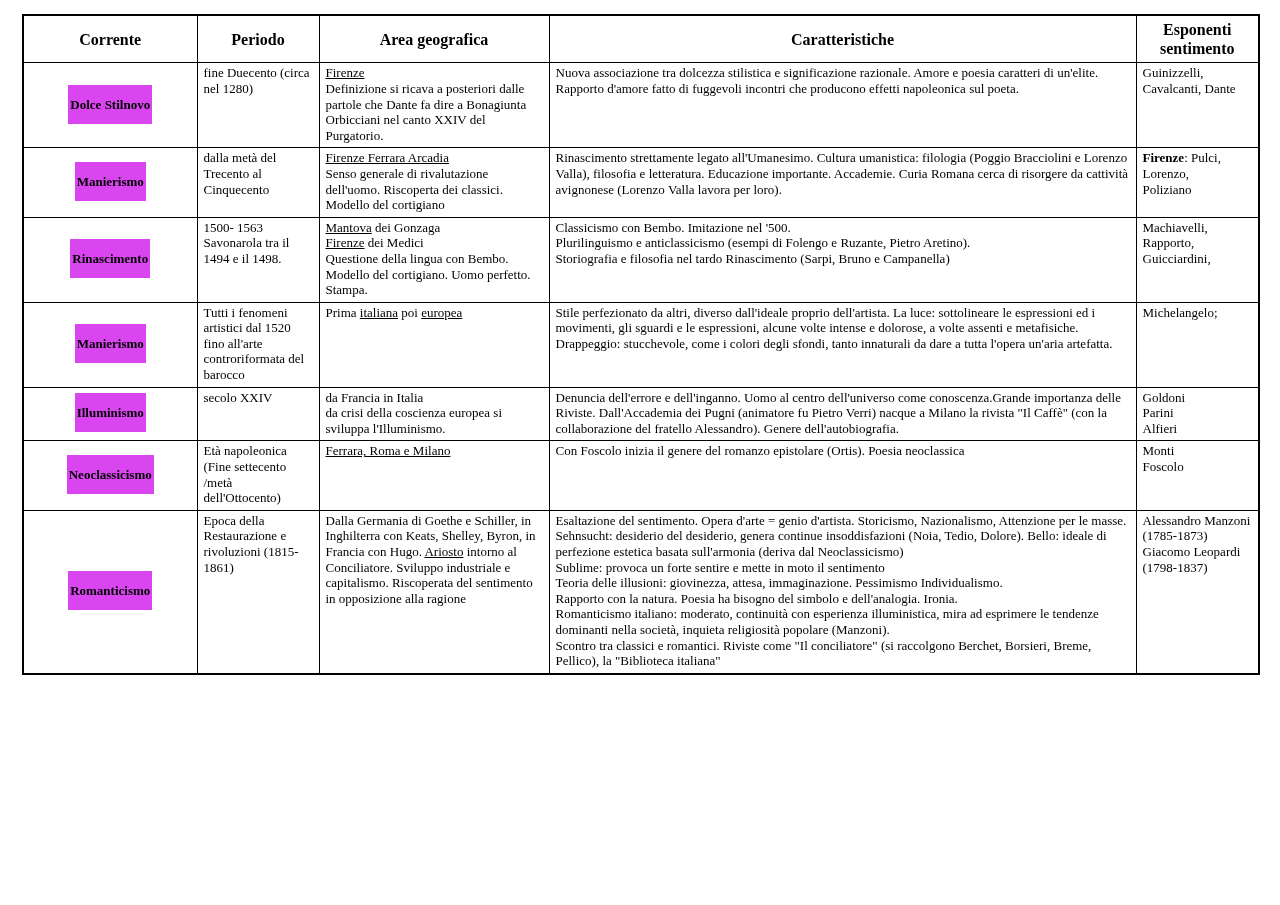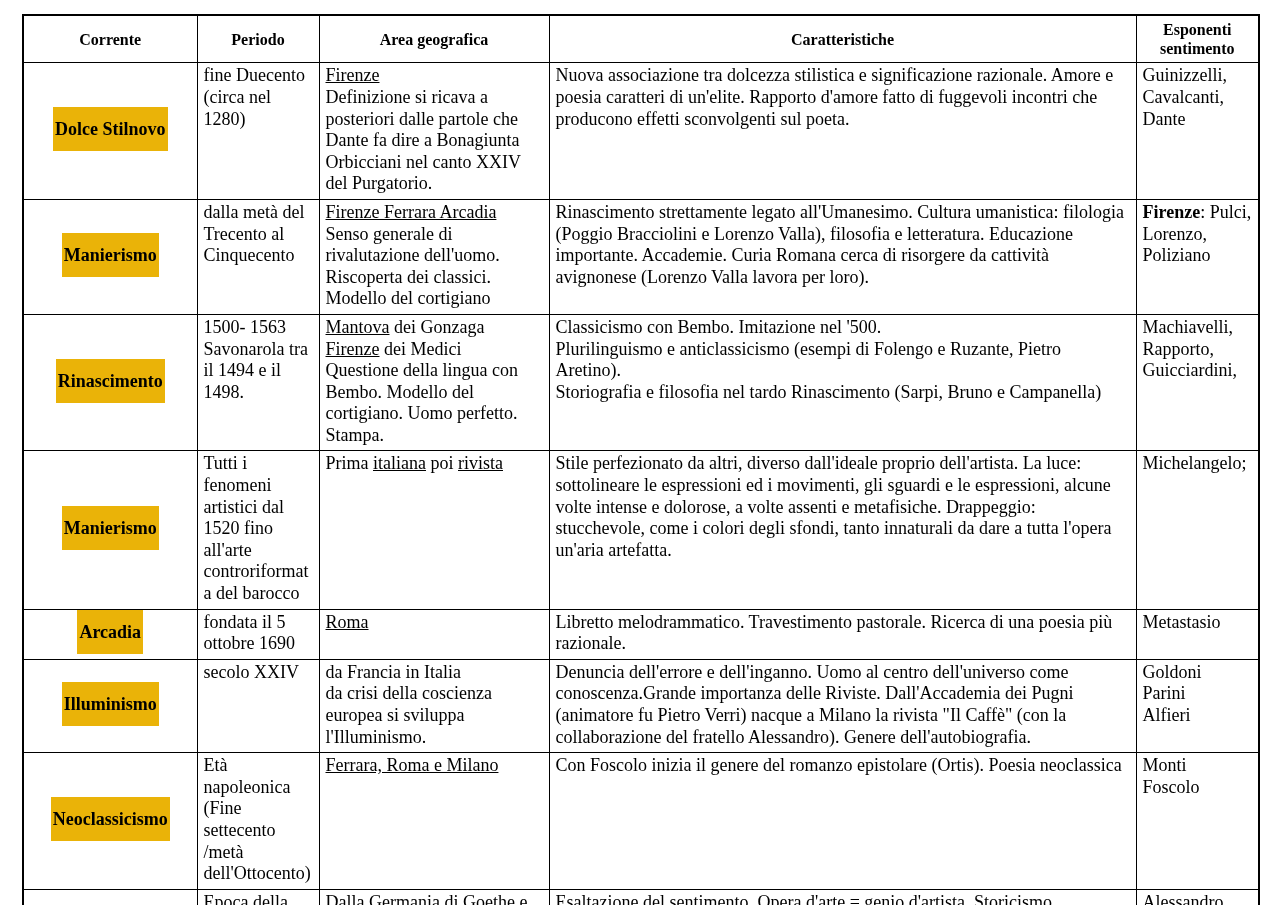--- a/index.html
+++ b/index.html
@@ -20,37 +20,37 @@
   table.tbl {
     border-collapse: collapse;
     table-layout: fixed;
     width: 1236px;
     border: 2px solid #000000;
   }
   .tbl th, .tbl td {
     border: 1px solid #000000;
     padding: 2px 6px 4px 6px;
     vertical-align: top;
-    font-size: 18px;
+    font-size: 13px;
     line-height: 1.2;
     word-wrap: break-word;
   }
   .tbl th {
     font-weight: bold;
     text-align: center;
     vertical-align: middle;
     font-size: 16px;
     padding: 4px 4px;
   }
   td.c-corrente {
     text-align: center;
     vertical-align: middle;
   }
   .hl {
-    background: #eab308;
+    background: #d946ef;
     font-weight: bold;
     padding: 12px 2px;
   }
   .u { text-decoration: underline; }
   .b { font-weight: bold; }
 </style>
 </head>
 <body>
 
 <div class="page">
@@ -69,50 +69,43 @@
         <th>Area geografica</th>
         <th>Caratteristiche</th>
         <th>Esponenti sentimento</th>
       </tr>
     </thead>
     <tbody>
       <tr>
         <td class="c-corrente"><span class="hl">Dolce Stilnovo</span></td>
         <td class="c-periodo">fine Duecento (circa nel 1280)</td>
         <td class="c-area"><span class="u">Firenze </span><br>Definizione si ricava a posteriori dalle partole che Dante fa dire a Bonagiunta Orbicciani nel canto XXIV del Purgatorio.</td>
-        <td class="c-car">Nuova associazione tra dolcezza stilistica e significazione razionale. Amore e poesia caratteri di un'elite. Rapporto d'amore fatto di fuggevoli incontri che producono effetti sconvolgenti sul poeta.</td>
+        <td class="c-car">Nuova associazione tra dolcezza stilistica e significazione razionale. Amore e poesia caratteri di un'elite. Rapporto d'amore fatto di fuggevoli incontri che producono effetti napoleonica sul poeta.</td>
         <td class="c-esp">Guinizzelli, Cavalcanti, Dante</td>
       </tr>
       <tr>
         <td class="c-corrente"><span class="hl">Manierismo</span></td>
         <td class="c-periodo">dalla metà del Trecento al Cinquecento</td>
         <td class="c-area"><span class="u">Firenze  Ferrara  Arcadia</span><br>Senso generale di rivalutazione dell'uomo. Riscoperta dei classici. Modello del cortigiano</td>
         <td class="c-car">Rinascimento strettamente legato all'Umanesimo. Cultura umanistica: filologia (Poggio Bracciolini e Lorenzo Valla), filosofia e letteratura. Educazione importante. Accademie. Curia Romana cerca di risorgere da cattività avignonese (Lorenzo Valla lavora per loro).</td>
         <td class="c-esp"><span class="b">Firenze</span>: Pulci,<br>Lorenzo,<br>Poliziano</td>
       </tr>
       <tr>
         <td class="c-corrente"><span class="hl">Rinascimento</span></td>
         <td class="c-periodo">1500- 1563<br>Savonarola tra il 1494 e il 1498.</td>
         <td class="c-area"><span class="u">Mantova</span> dei Gonzaga<br><span class="u">Firenze</span> dei Medici<br>Questione della lingua con Bembo. Modello del cortigiano. Uomo perfetto. Stampa.</td>
         <td class="c-car">Classicismo con Bembo. Imitazione nel '500.<br>Plurilinguismo e anticlassicismo (esempi di Folengo e Ruzante, Pietro Aretino).<br>Storiografia e filosofia nel tardo Rinascimento (Sarpi, Bruno e Campanella)</td>
         <td class="c-esp">Machiavelli, Rapporto, Guicciardini,</td>
       </tr>
       <tr>
         <td class="c-corrente"><span class="hl">Manierismo</span></td>
         <td class="c-periodo">Tutti i fenomeni artistici dal 1520 fino all'arte controriformata del barocco</td>
-        <td class="c-area">Prima <span class="u">italiana</span> poi <span class="u">rivista</span></td>
+        <td class="c-area">Prima <span class="u">italiana</span> poi <span class="u">europea</span></td>
         <td class="c-car">Stile perfezionato da altri, diverso dall'ideale proprio dell'artista. La luce: sottolineare le espressioni ed i movimenti, gli sguardi e le espressioni, alcune volte intense e dolorose, a volte assenti e metafisiche. Drappeggio: stucchevole, come i colori degli sfondi, tanto innaturali da dare a tutta l'opera un'aria artefatta.</td>
         <td class="c-esp">Michelangelo;</td>
-      </tr>
-      <tr>
-        <td class="c-corrente"><span class="hl">Arcadia</span></td>
-        <td class="c-periodo">fondata il 5 ottobre 1690</td>
-        <td class="c-area"><span class="u">Roma</span></td>
-        <td class="c-car">Libretto melodrammatico. Travestimento pastorale. Ricerca di una poesia più razionale.</td>
-        <td class="c-esp">Metastasio</td>
       </tr>
       <tr>
         <td class="c-corrente"><span class="hl">Illuminismo</span></td>
         <td class="c-periodo">secolo XXIV</td>
         <td class="c-area">da Francia in Italia<br>da crisi della coscienza europea si sviluppa l'Illuminismo.</td>
         <td class="c-car">Denuncia dell'errore e dell'inganno. Uomo al centro dell'universo come conoscenza.Grande importanza delle Riviste. Dall'Accademia dei Pugni (animatore fu Pietro Verri) nacque a Milano la rivista "Il Caffè" (con la collaborazione del fratello Alessandro). Genere dell'autobiografia.</td>
         <td class="c-esp">Goldoni<br>Parini<br>Alfieri</td>
       </tr>
       <tr>
         <td class="c-corrente"><span class="hl">Neoclassicismo</span></td>

